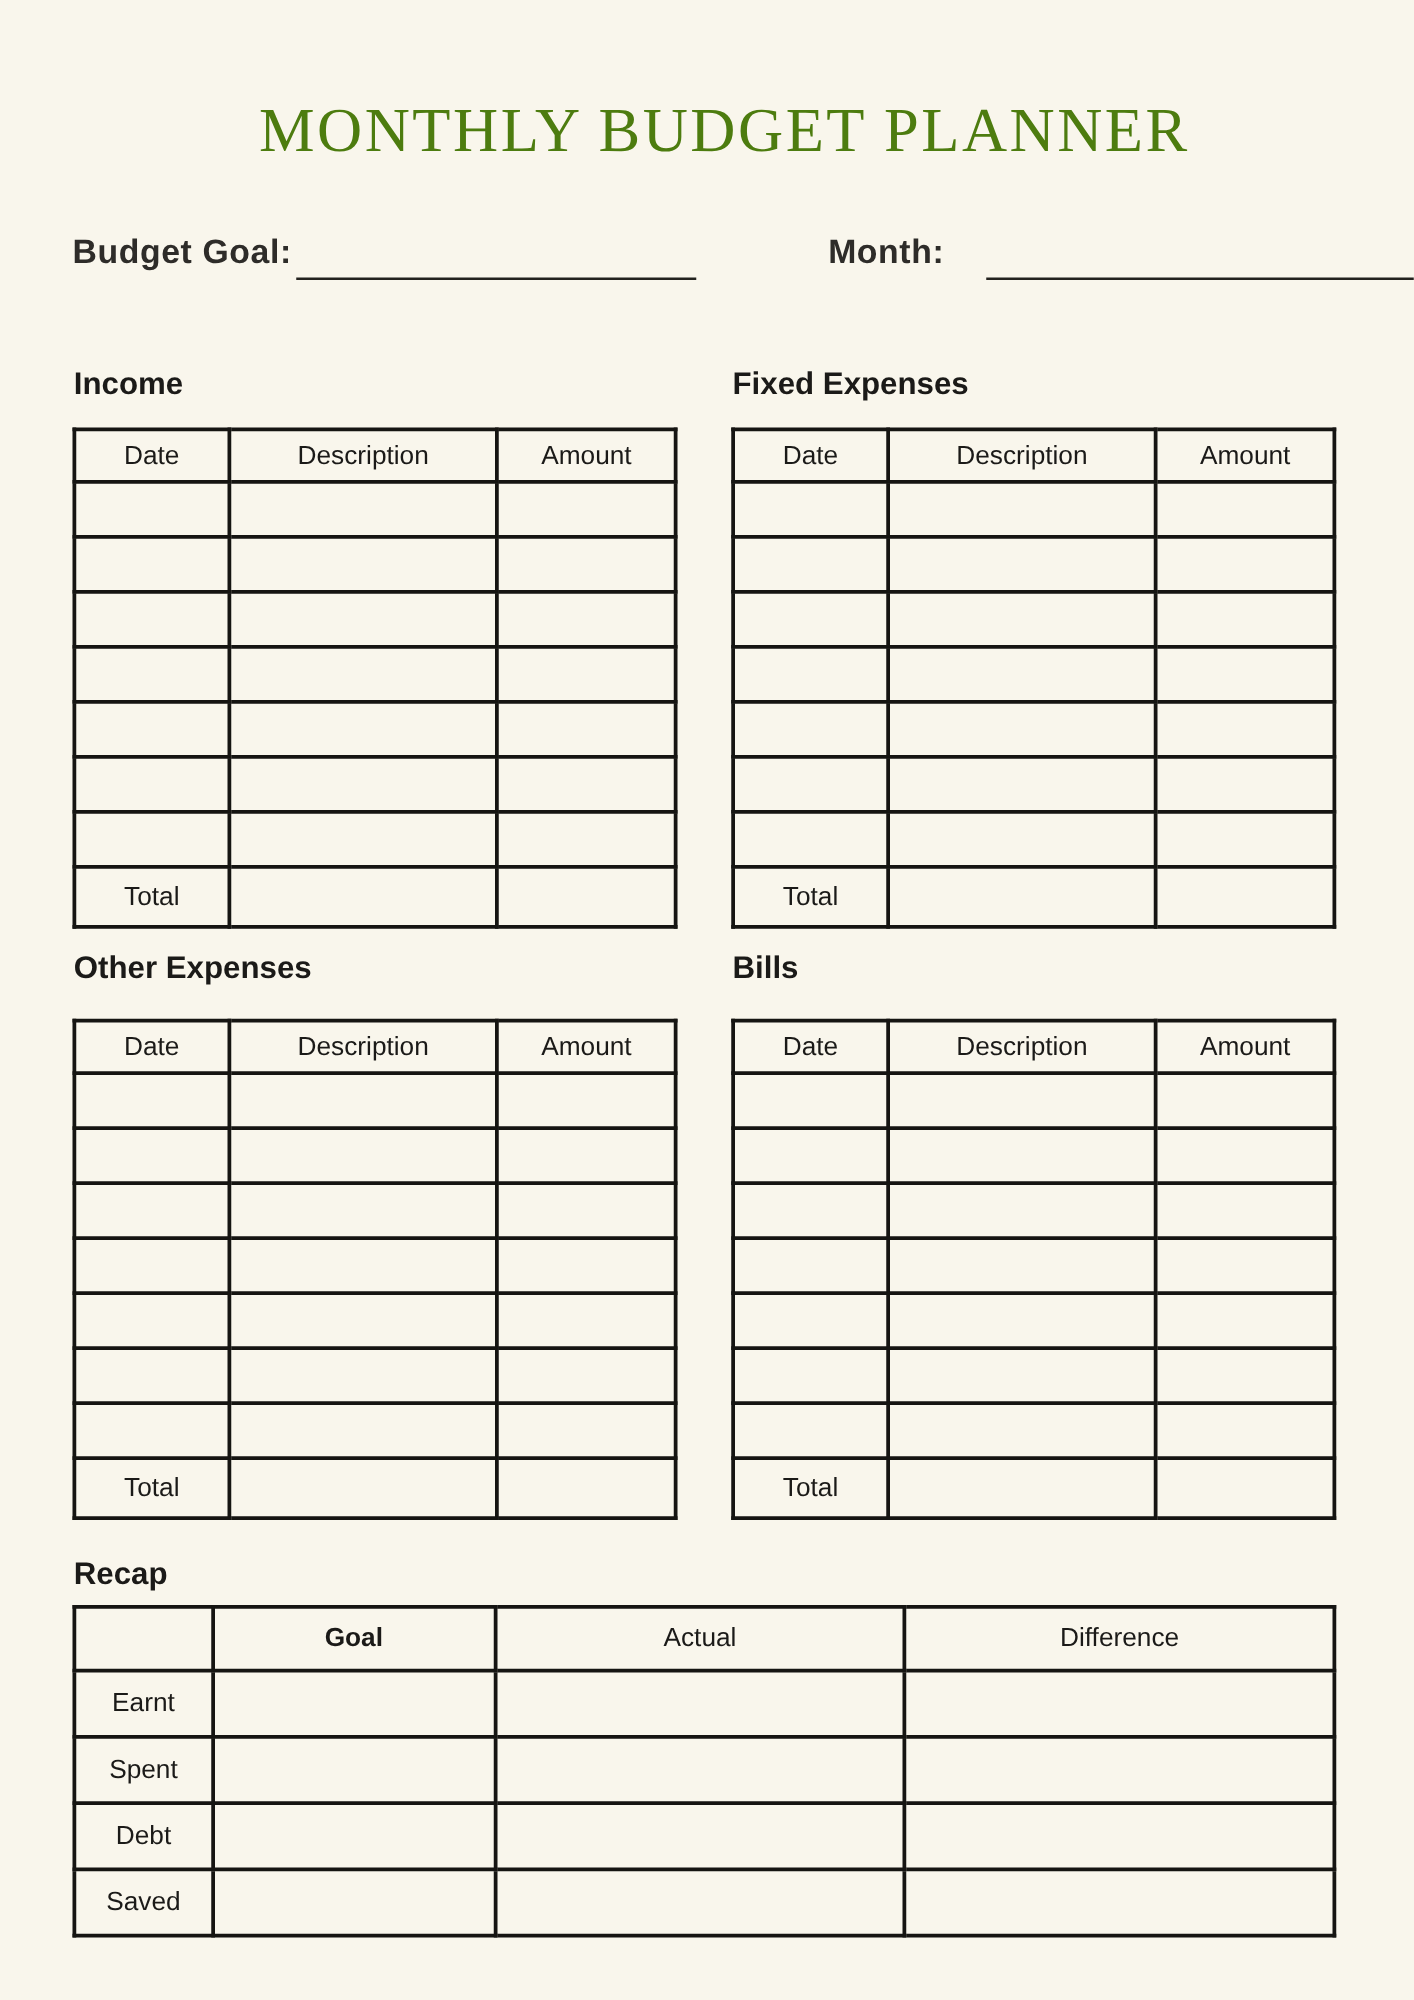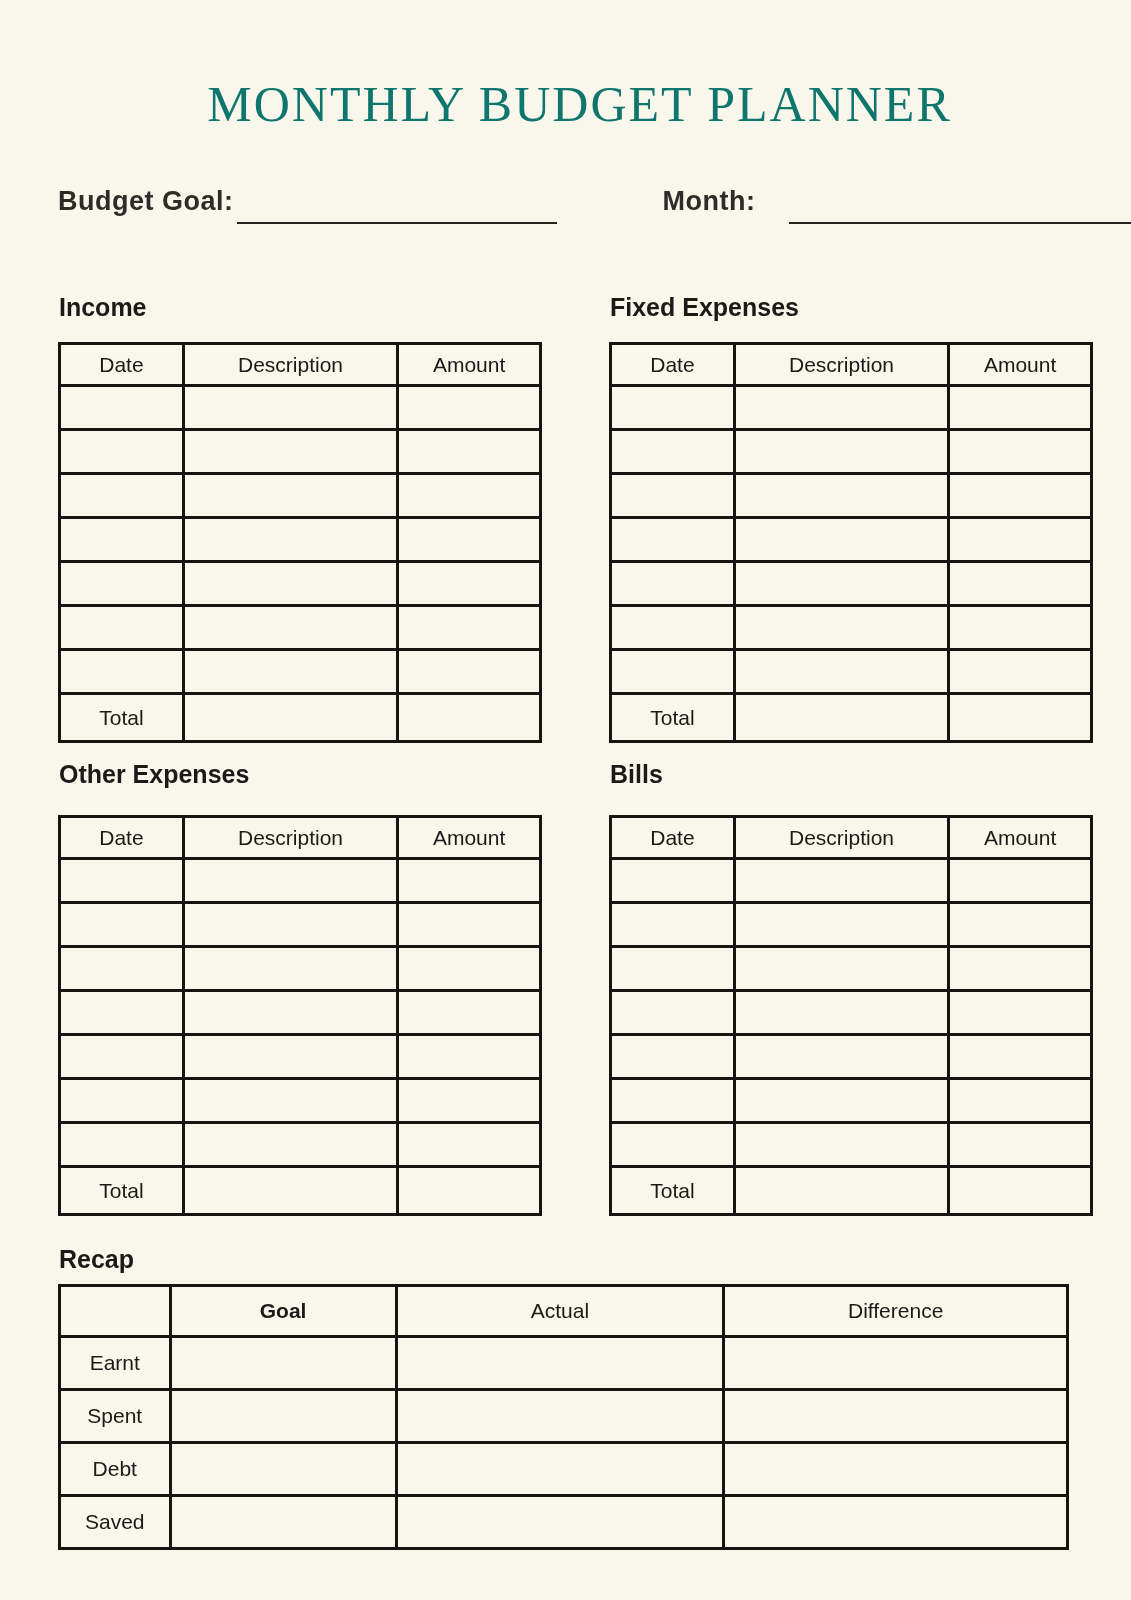--- a/index.html
+++ b/index.html
@@ -12,21 +12,21 @@
   .page{position:relative;width:1131px;height:1600px;overflow:hidden;}
 
   .doc-title{
     margin:72px 0 0 0;
     text-align:center;
     font-family:"Liberation Serif", serif;
     font-weight:400;
     font-size:50px;
     line-height:64px;
     letter-spacing:2px;
-    color:#0f766e;
+    color:#4d7c0f;
     padding-left:28px;
   }
 
   .fields-row{
     display:flex;
     align-items:flex-end;
     margin:48px 58px 0 58px;
   }
   .field{display:flex;align-items:flex-end;}
   .field-label{
@@ -44,21 +44,21 @@
     margin-bottom:-6px;
   }
   .line-goal{width:320px;margin-left:3px;}
   .field-month{margin-left:106px;gap:22px;}
   .line-month{width:345px;margin-left:12px;}
 
   .sections-grid{
     margin:60px 58px 0 58px;
     display:grid;
     grid-template-columns:484px 484px;
-    column-gap:67px;
+    column-gap:43px;
   }
   .section-title{
     font-size:25px;
     line-height:30px;
     font-weight:700;
     color:#1B1A18;
     margin:14px 0 20px 1px;
   }
   .row2 .section-title{margin:16px 0 26px 1px;}
 

